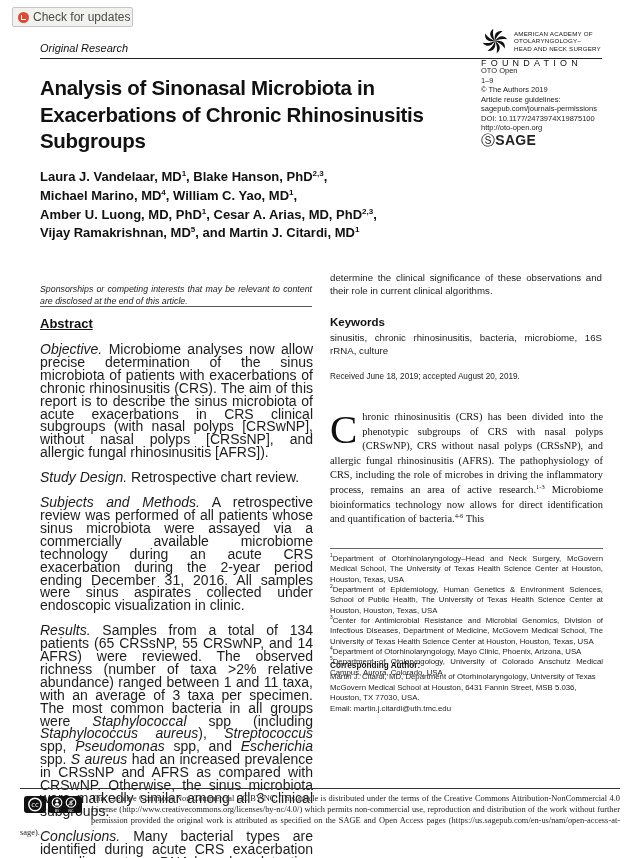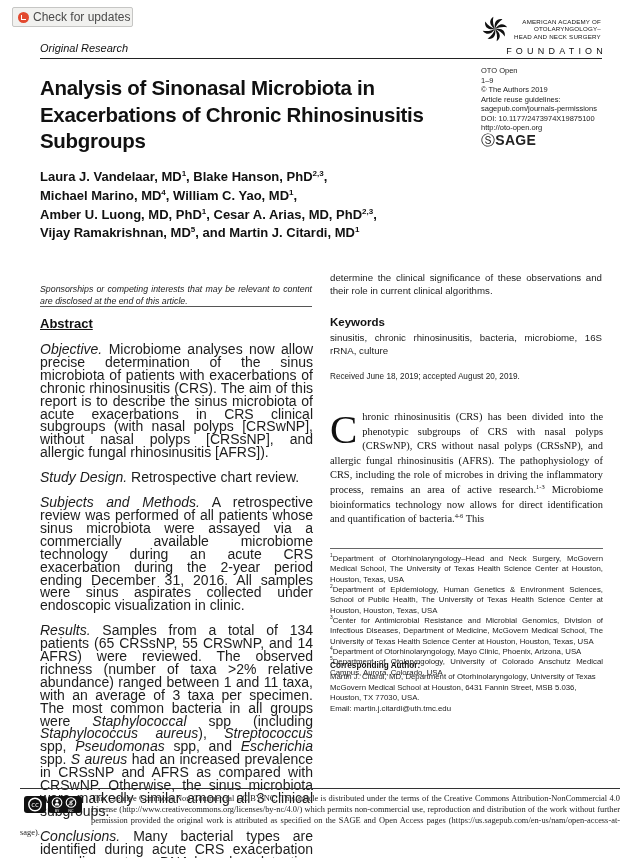--- a/index.html
+++ b/index.html
@@ -18,21 +18,21 @@
   .cu-icon { width:11px; height:11px; border-radius:50%; background:#e2492f; position:relative; flex:0 0 auto; }
   .cu-icon::after {
     content:""; position:absolute; left:3px; top:3px; width:4px; height:4px;
     border-left:1.5px solid #fff; border-bottom:1.5px solid #fff;
   }
 
   .section-label { position:absolute; left:40px; top:42px; font-size:11px; font-style:italic; color:#111; }
   .top-rule { position:absolute; left:40px; top:58px; width:562px; height:1px; background:#222; }
 
   
-  .logo { position:absolute; left:481px; top:15px; width:126px;text-align:right; }
+  .logo { position:absolute; left:481px; top:27px; width:126px; }
   .logo-head { display:flex; align-items:center; gap:5px; }
   .logo-lines { font-size:6.2px; line-height:7.4px; letter-spacing:0.2px; color:#111; }
   .foundation { font-size:9px; letter-spacing:4.2px; margin-top:3px; color:#111; }
 
   
   .journal-info { position:absolute; left:481px; top:66px; font-size:7.5px; line-height:9.5px; color:#222; }
   .sage-row { margin-top:3px; font-size:14px; font-weight:700; letter-spacing:0.3px; display:flex; align-items:center; }
   .sage-s { font-weight:400; font-size:14px; margin-right:0px; }
 
   

